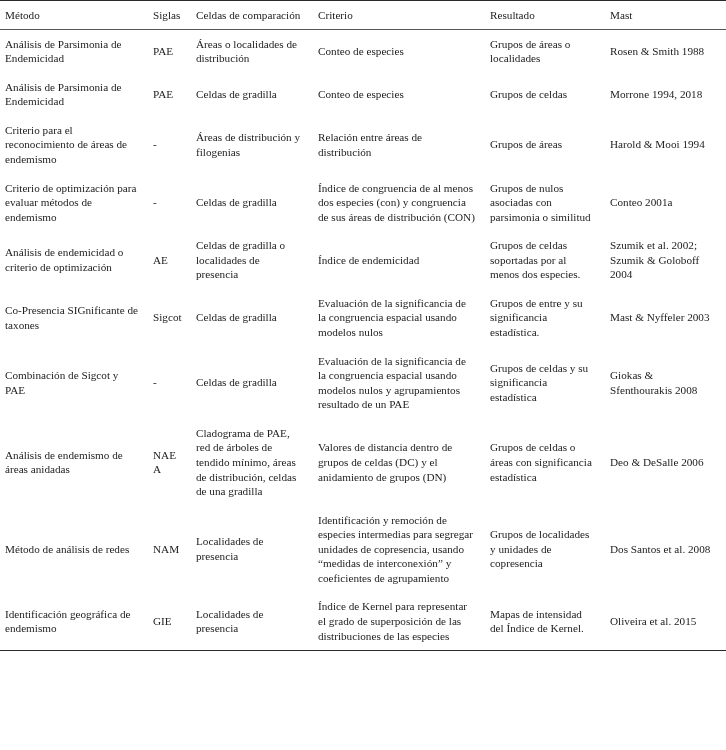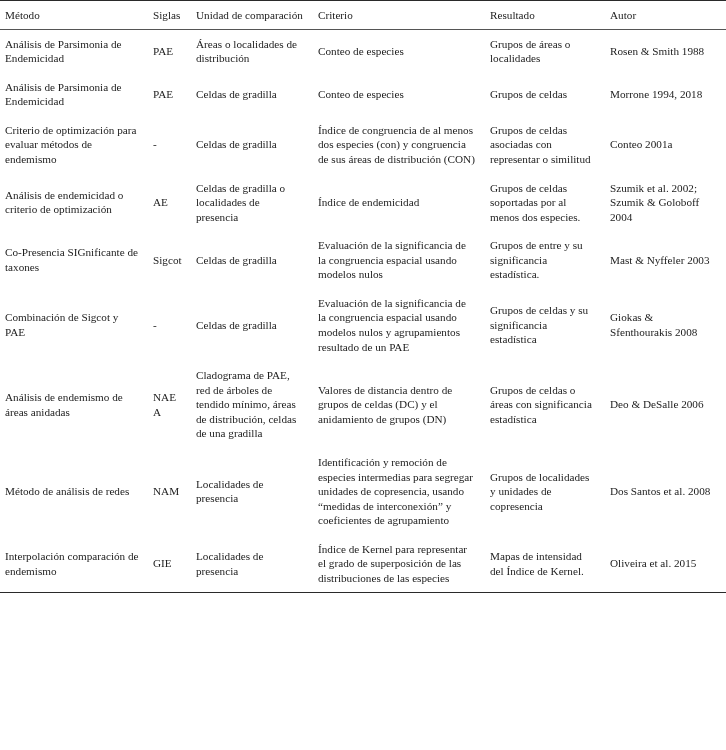--- a/index.html
+++ b/index.html
@@ -65,49 +65,57 @@
       <col class="c-siglas">
       <col class="c-unidad">
       <col class="c-criterio">
       <col class="c-resultado">
       <col class="c-autor">
     </colgroup>
     <thead>
       <tr>
         <th class="cell">Método</th>
         <th class="cell">Siglas</th>
-        <th class="cell">Unidad de comparación</th>
+        <th class="cell">Celdas de comparación</th>
         <th class="cell">Criterio</th>
         <th class="cell">Resultado</th>
-        <th class="cell">Autor</th>
+        <th class="cell">Mast</th>
       </tr>
     </thead>
     <tbody>
       <tr>
         <td class="cell">Análisis de Parsimonia de Endemicidad</td>
         <td class="cell">PAE</td>
         <td class="cell">Áreas o localidades de distribución</td>
         <td class="cell">Conteo de especies</td>
         <td class="cell">Grupos de áreas o localidades</td>
         <td class="cell">Rosen &amp; Smith 1988</td>
       </tr>
       <tr>
         <td class="cell">Análisis de Parsimonia de Endemicidad</td>
         <td class="cell">PAE</td>
         <td class="cell">Celdas de gradilla</td>
         <td class="cell">Conteo de especies</td>
         <td class="cell">Grupos de celdas</td>
         <td class="cell">Morrone 1994, 2018</td>
       </tr>
       <tr>
+        <td class="cell">Criterio para el reconocimiento de áreas de endemismo</td>
+        <td class="cell">-</td>
+        <td class="cell">Áreas de distribución y filogenias</td>
+        <td class="cell">Relación entre áreas de distribución</td>
+        <td class="cell">Grupos de áreas</td>
+        <td class="cell">Harold &amp; Mooi 1994</td>
+      </tr>
+      <tr>
         <td class="cell">Criterio de optimización para evaluar métodos de endemismo</td>
         <td class="cell">-</td>
         <td class="cell">Celdas de gradilla</td>
         <td class="cell">Índice de congruencia de al menos dos especies (con) y congruencia de sus áreas de distribución (CON)</td>
-        <td class="cell">Grupos de celdas asociadas con representar o similitud</td>
+        <td class="cell">Grupos de nulos asociadas con parsimonia o similitud</td>
         <td class="cell">Conteo 2001a</td>
       </tr>
       <tr>
         <td class="cell">Análisis de endemicidad o criterio de optimización</td>
         <td class="cell">AE</td>
         <td class="cell">Celdas de gradilla o localidades de presencia</td>
         <td class="cell">Índice de endemicidad</td>
         <td class="cell">Grupos de celdas soportadas por al menos dos especies.</td>
         <td class="cell">Szumik et al. 2002; Szumik &amp; Goloboff 2004</td>
       </tr>
@@ -137,21 +145,21 @@
       </tr>
       <tr>
         <td class="cell">Método de análisis de redes</td>
         <td class="cell">NAM</td>
         <td class="cell">Localidades de presencia</td>
         <td class="cell">Identificación y remoción de especies intermedias para segregar unidades de copresencia, usando “medidas de interconexión” y coeficientes de agrupamiento</td>
         <td class="cell">Grupos de localidades y unidades de copresencia</td>
         <td class="cell">Dos Santos et al. 2008</td>
       </tr>
       <tr>
-        <td class="cell">Interpolación comparación de endemismo</td>
+        <td class="cell">Identificación geográfica de endemismo</td>
         <td class="cell">GIE</td>
         <td class="cell">Localidades de presencia</td>
         <td class="cell">Índice de Kernel para representar el grado de superposición de las distribuciones de las especies</td>
         <td class="cell">Mapas de intensidad del Índice de Kernel.</td>
         <td class="cell">Oliveira et al. 2015</td>
       </tr>
     </tbody>
   </table>
 </div>
 

